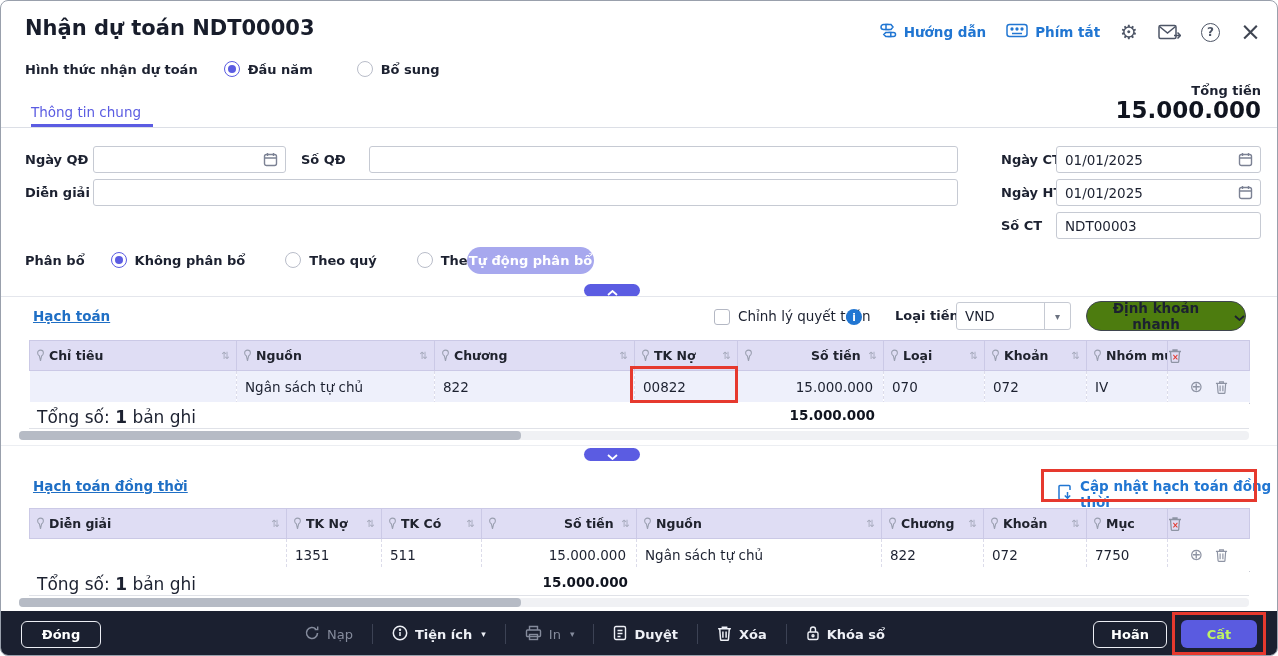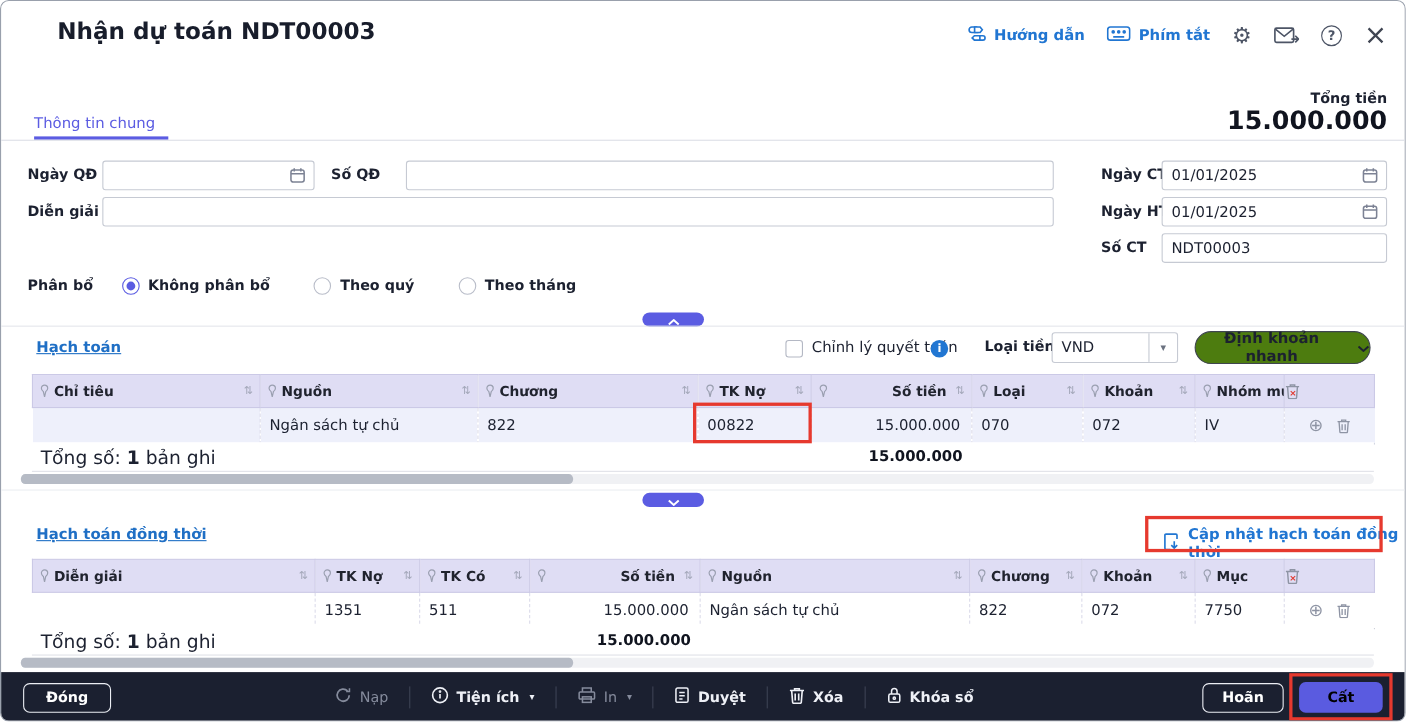--- a/index.html
+++ b/index.html
@@ -1,21 +1,21 @@
 <!DOCTYPE html>
 <html><head>
 <meta charset="utf-8">
 <style>
   * { box-sizing: border-box; margin: 0; padding: 0; }
   body { background:#fff; font-family:"DejaVu Sans","Liberation Sans",sans-serif; }
   .window { position:relative; width:1278px; height:656px; background:#fff;
             border:1.5px solid #99a0ac; border-radius:8px; overflow:hidden; }
 
   
-  .page-title { position:absolute; left:24px; top:15px; font-size:21px; font-weight:800; color:#181d2b;margin-left:27px; }
+  .page-title { position:absolute; left:24px; top:15px; font-size:21px; font-weight:800; color:#181d2b; }
   .header-actions { position:absolute; right:16px; top:18px; height:26px; display:flex; align-items:center; gap:20px; }
   .hlink { display:flex; align-items:center; gap:7px; color:#2176d2; font-size:13.5px; font-weight:700; cursor:pointer; }
   .hicon { color:#4d5566; display:flex; align-items:center; cursor:pointer; }
   .q-circle { width:19px; height:19px; border:1.6px solid #4d5566; border-radius:50%;
               display:flex; align-items:center; justify-content:center; font-size:12px; font-weight:700; color:#4d5566; }
   .x-icon { font-size:25px; line-height:20px; color:#3f4552; }
   .gear-glyph { font-size:20px; }
 
   
   .radio-row { position:absolute; left:24px; top:60px; display:flex; align-items:center; }
@@ -102,21 +102,21 @@
   
   .red-box { position:absolute; border:3px solid #e6392e; pointer-events:none; z-index:9; }
 
   
   .footerbar { position:absolute; left:0; top:610px; width:100%; height:62px; background:#1b2030; }
   .btn-outline { position:absolute; height:27px; border:1px solid #eceef4; border-radius:6px; background:transparent;
                  color:#fff; font-size:13px; font-weight:700; font-family:inherit; cursor:pointer; }
   .btn-dong { left:20px; top:10px; width:80px; }
   .btn-hoan { left:1092px; top:10px; width:74px; }
   .btn-cat { position:absolute; left:1180px; top:9px; width:76px; height:28px; border:none; border-radius:6px;
-             background:#5a5be0; color:#000000; font-size:13px; font-weight:700; font-family:inherit; cursor:pointer; }
+             background:#5a5be0; color:#bef264; font-size:13px; font-weight:700; font-family:inherit; cursor:pointer; }
   .tool-group { position:absolute; left:284px; top:0; height:46px; display:flex; align-items:center; }
   .tool-item { display:flex; align-items:center; gap:7px; padding:0 19px; font-size:13px; cursor:pointer; white-space:nowrap; }
   .tool-item.dim { color:#858b9c; } .tool-item.lit { color:#eef0f6; font-weight:700;align-items:center; }
   .tool-sep { width:1px; height:20px; background:#3c4254; }
   .tool-caret { font-size:9px; margin-left:2px; }
 </style>
 </head>
 <body>
 
 <div class="window">
@@ -157,20 +157,31 @@
       </svg>
     </span>
     <span class="hicon">
         <span class="q-circle">?</span>
       </span>
     <span class="hicon">
         <span class="x-icon">×</span>
       </span>
   </div>
 
+  <div class="radio-row">
+    <span class="bold-label">Hình thức nhận dự toán</span>
+    <span class="radio sel" style="margin-left:26px">
+        <span class="dot"></span>
+      </span>
+    <span class="radio-label">Đầu năm</span>
+    <span class="radio" style="margin-left:44px">
+        <span class="dot"></span>
+      </span>
+    <span class="radio-label">Bổ sung</span>
+  </div>
 
   <div class="tab">Thông tin chung</div>
   <div class="tab-underline"></div>
   <div class="hr1"></div>
   <div class="total-label">Tổng tiền</div>
   <div class="total-value">15.000.000</div>
 
   <div class="flabel" style="left:24px; top:145px;">Ngày QĐ</div>
   <input class="finput" style="left: 92px; top: 145px; width: 193px;" value="">
   <span class="cal-icon" style="left:262px; top:151px;">
@@ -211,20 +222,21 @@
     <span class="radio-label">Không phân bổ</span>
     <span class="radio" style="margin-left:40px">
         <span class="dot"></span>
       </span>
     <span class="radio-label">Theo quý</span>
     <span class="radio" style="margin-left:40px">
         <span class="dot"></span>
       </span>
     <span class="radio-label">Theo tháng</span>
   </div>
+  <button class="auto-btn">Tự động phân bổ</button>
 
   <div class="pill-btn" style="left:583px; top:283px;">
     <span>
       <svg width="11" height="6" viewBox="0 0 11 6" fill="none" stroke="#fff" stroke-width="1.8">
           <path d="M1 5 L5.5 1 L10 5"></path>
         </svg>
     </span>
   </div>
   <div class="hr2"></div>
 

